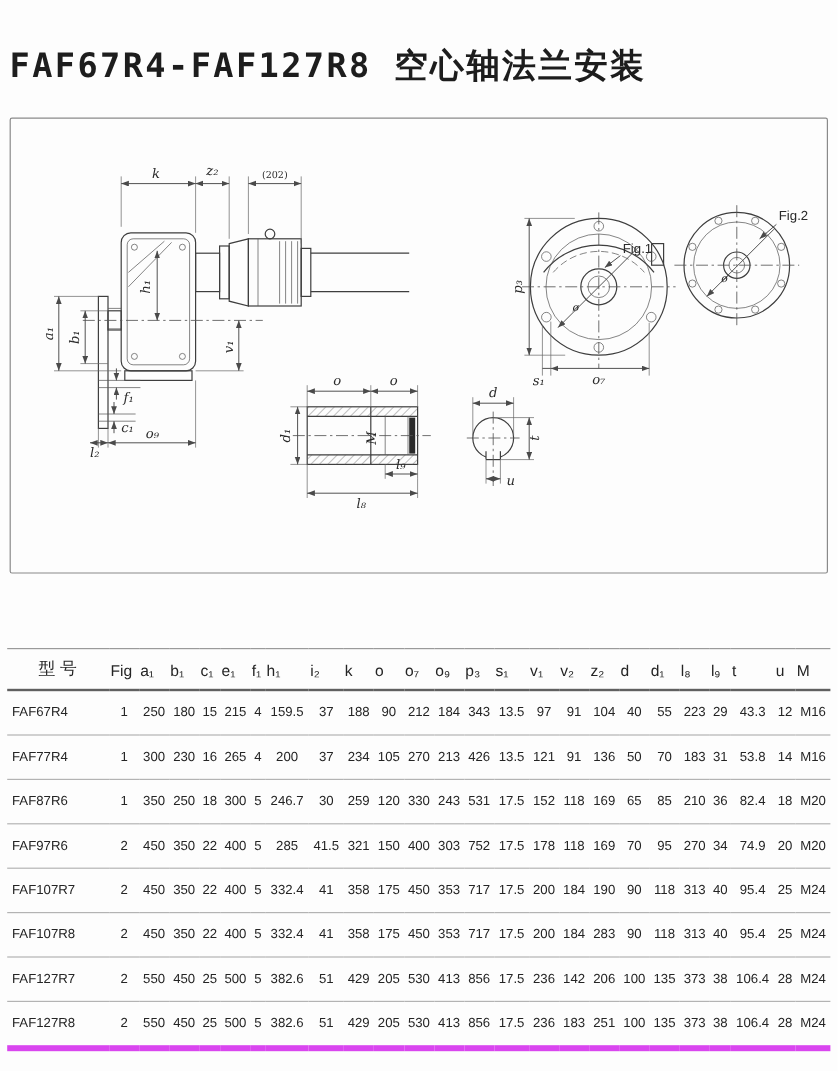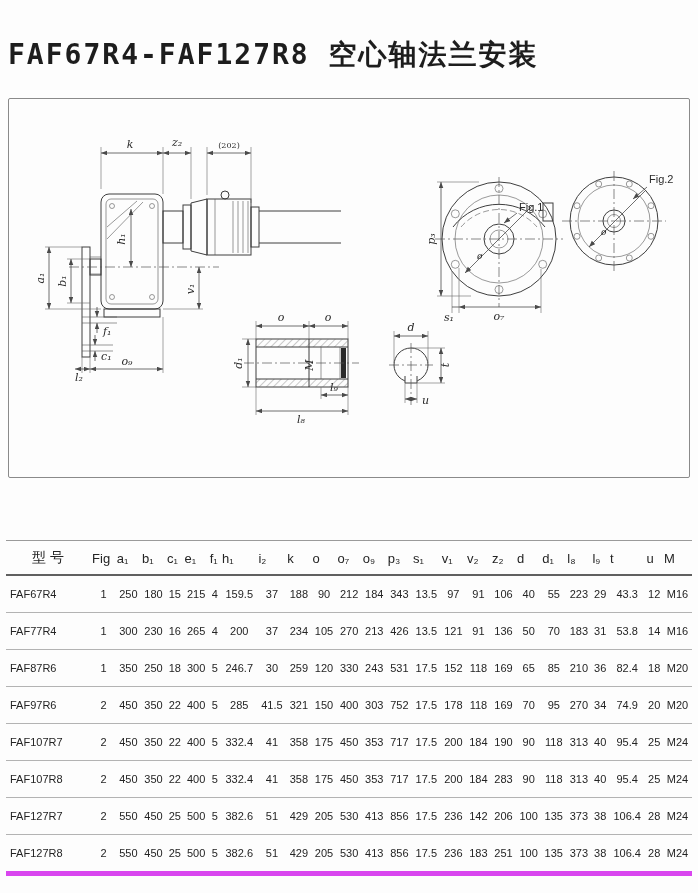--- a/index.html
+++ b/index.html
@@ -276,21 +276,21 @@
           <td>159.5</td>
           <td>37</td>
           <td>188</td>
           <td>90</td>
           <td>212</td>
           <td>184</td>
           <td>343</td>
           <td>13.5</td>
           <td>97</td>
           <td>91</td>
-          <td>106</td>
+          <td>104</td>
           <td>40</td>
           <td>55</td>
           <td>223</td>
           <td>29</td>
           <td>43.3</td>
           <td>12</td>
           <td>M16</td>
         </tr>
         <tr>
           <td>FAF77R4</td>

